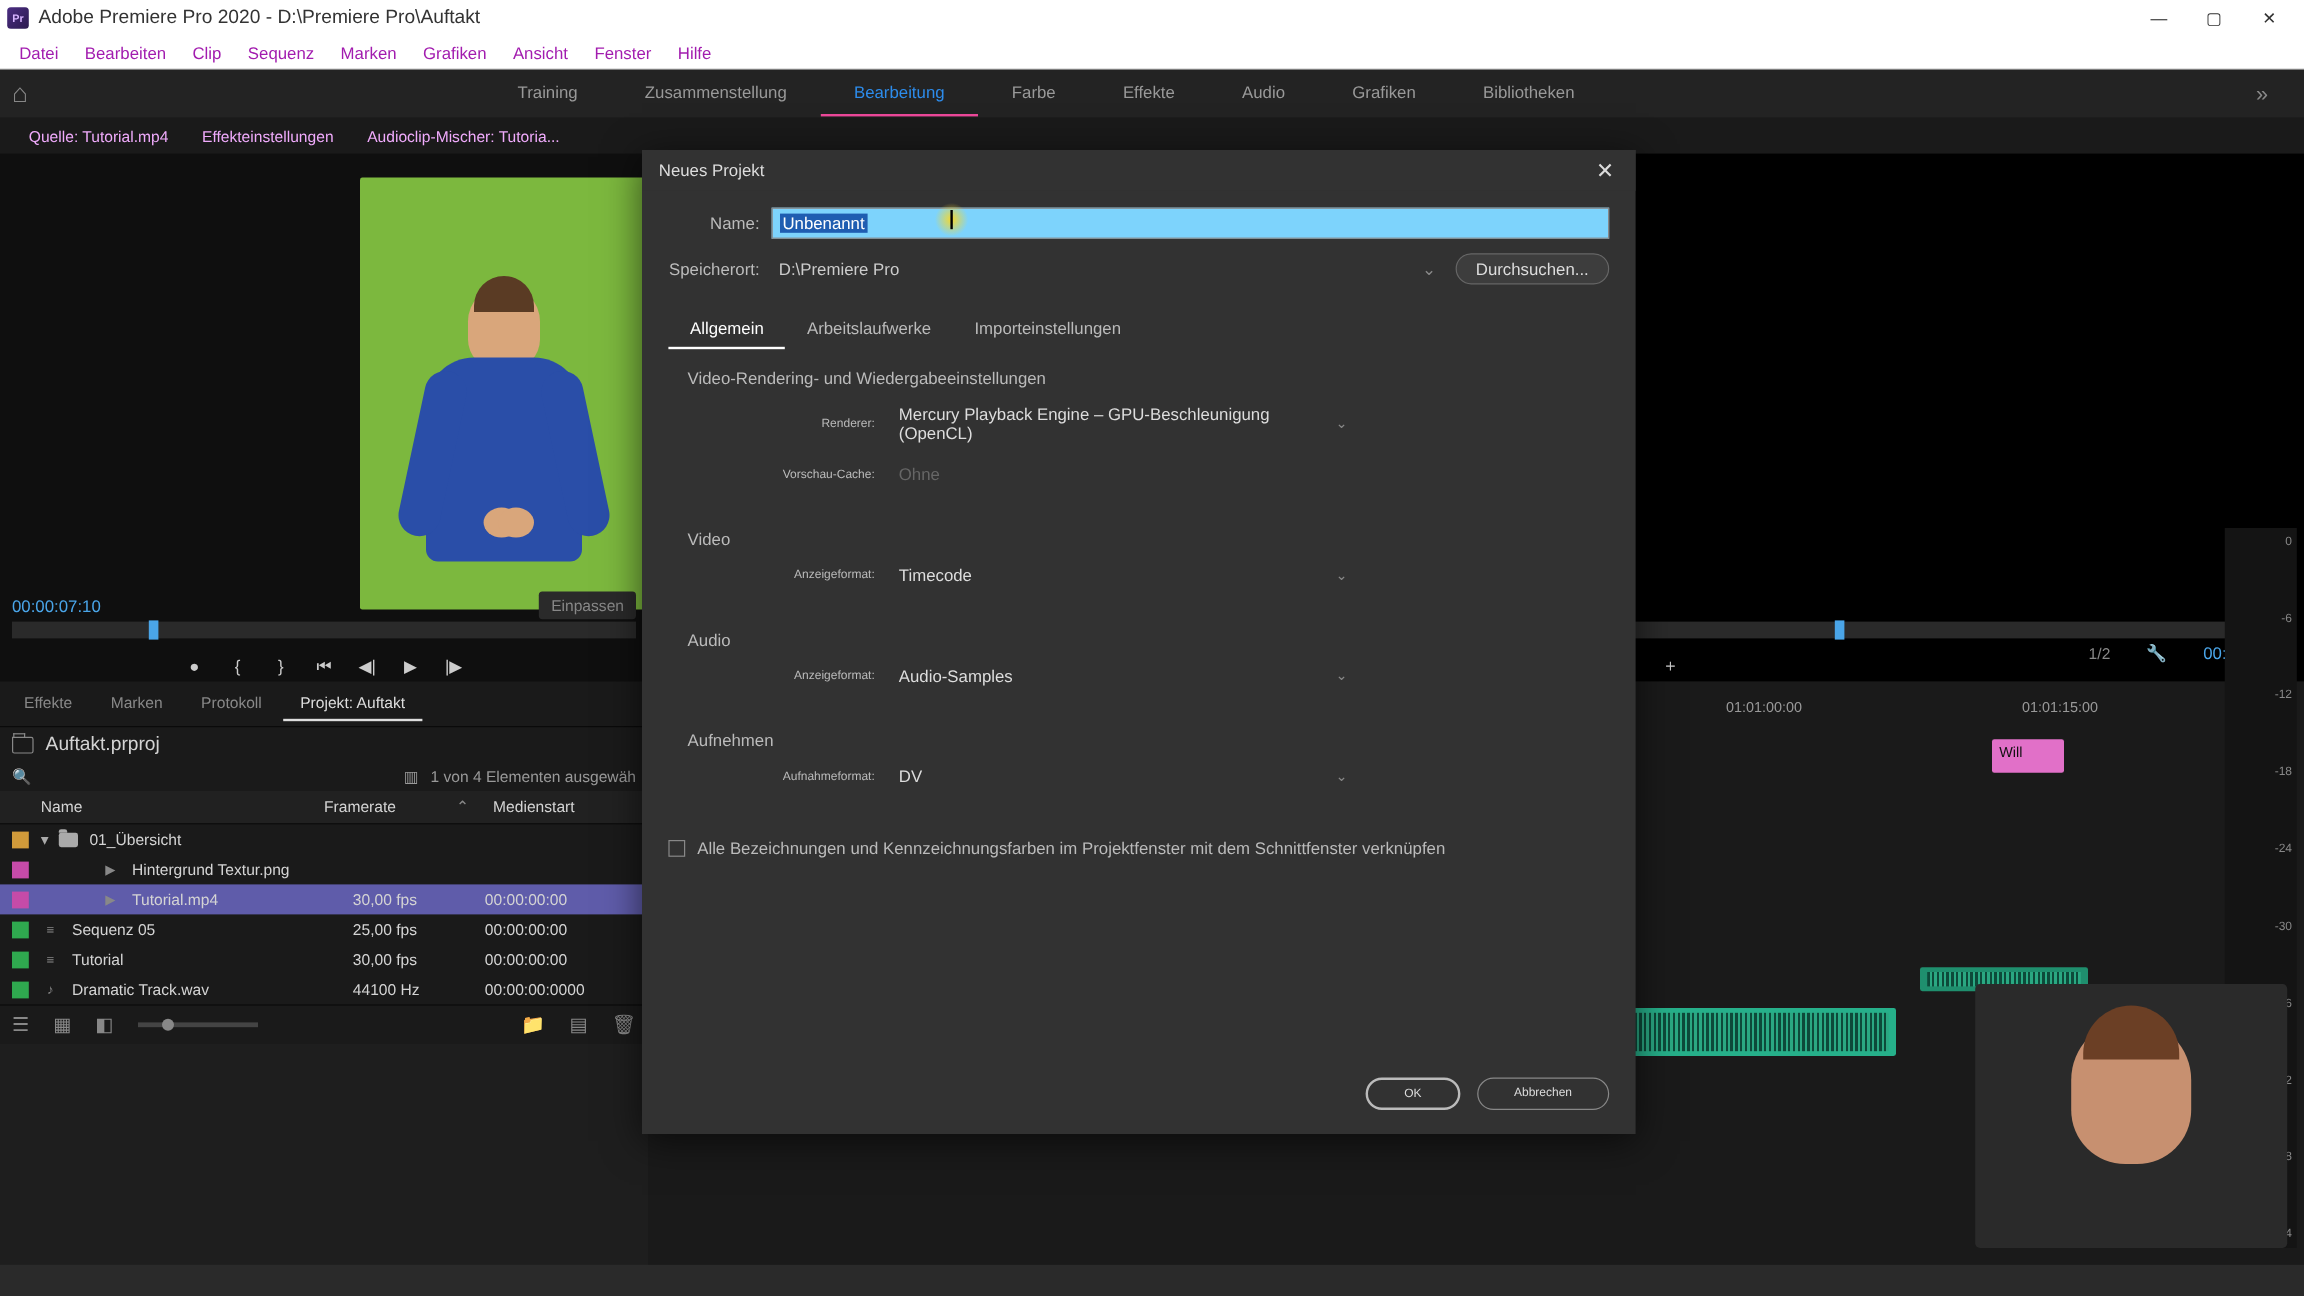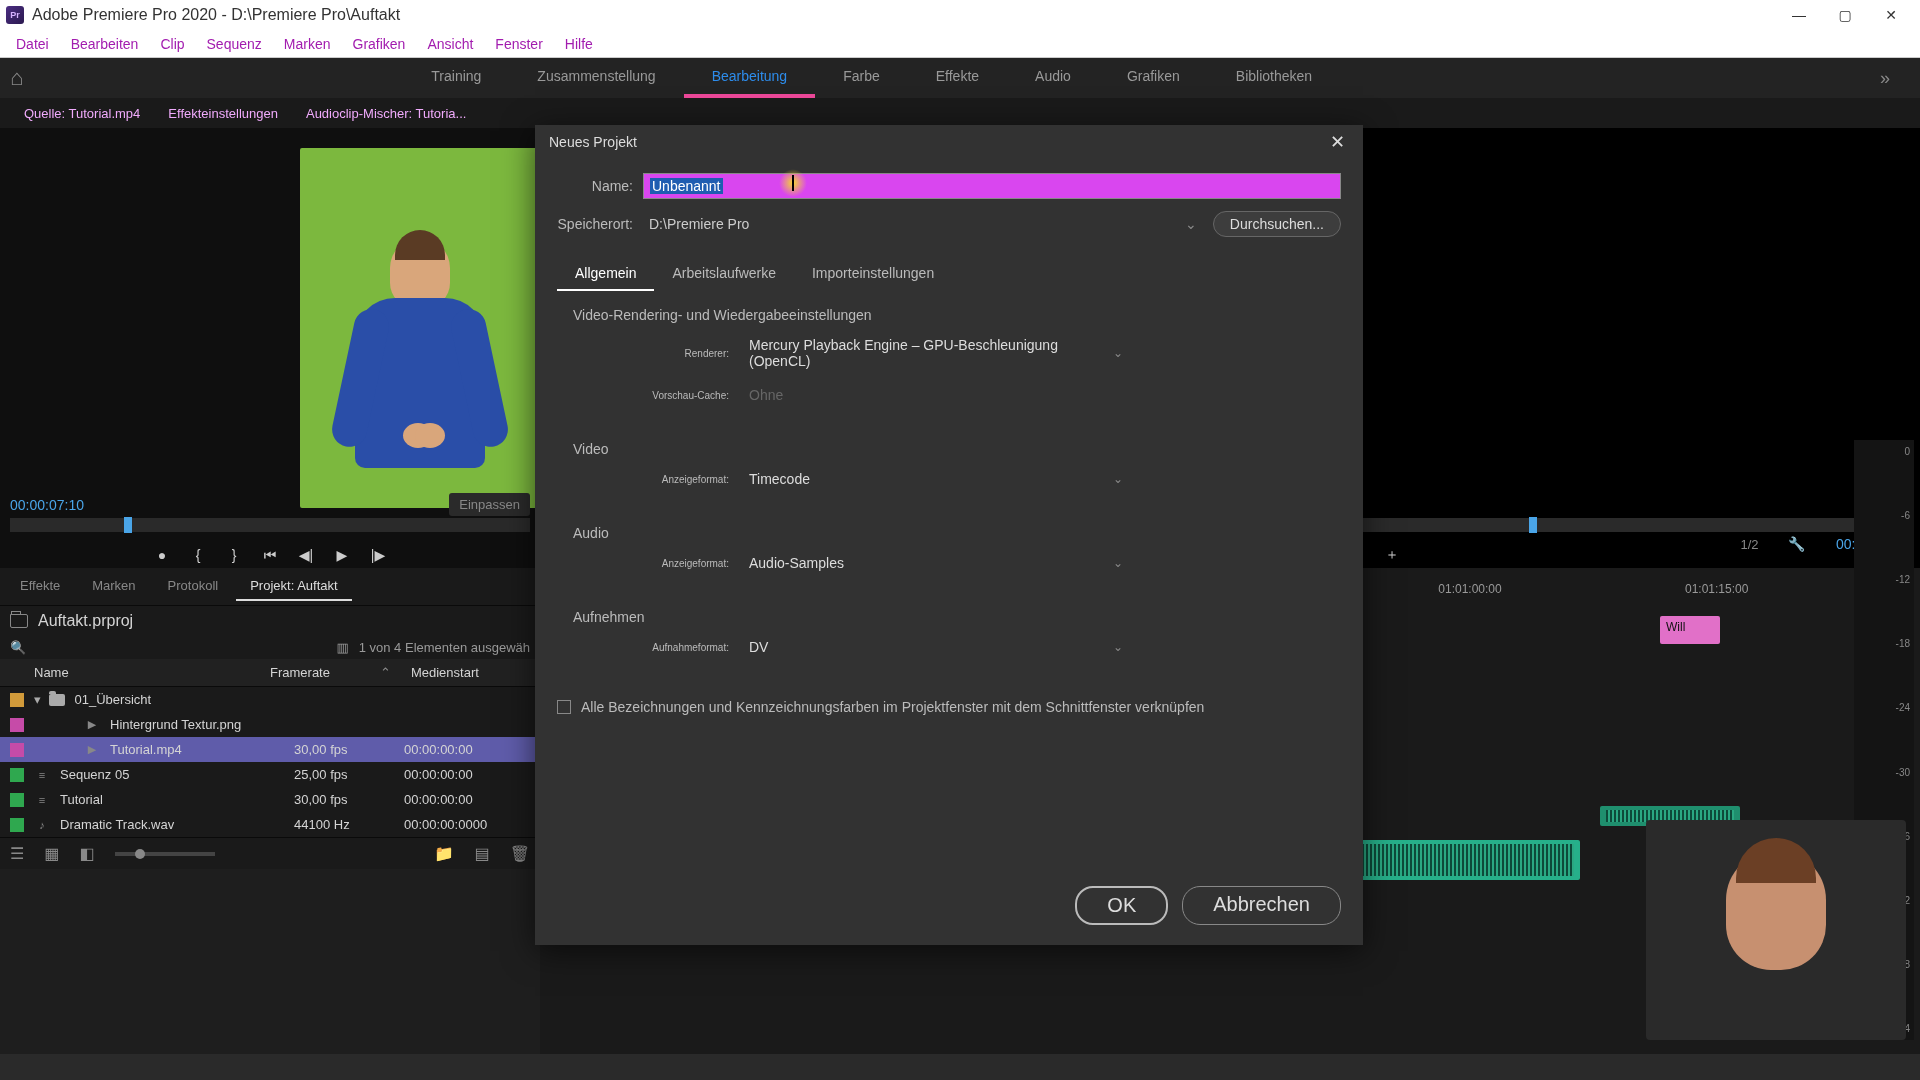--- a/index.html
+++ b/index.html
@@ -13,21 +13,21 @@
 .win-btn { width:46px; height:30px; display:flex; align-items:center; justify-content:center; font-size:14px; color:#333; }
 
 
 .menubar { background:#fff; height:28px; display:flex; align-items:center; padding:0 6px; gap:2px; border-bottom:1px solid #ccc; }
 .menuitem { padding:4px 10px; font-size:14px; color:#a21caf; }
 
 
 .ws-bar { background:#232323; height:40px; display:flex; align-items:center; padding:0 10px; }
 .ws-tabs { display:flex; gap:0; margin-left:380px;}
 .ws-tab { padding:10px 28px; font-size:14px; color:#999; }
-.ws-tab.active { color:#2d8ceb; border-bottom:4px solid #ec4899; }
+.ws-tab.active { color:#2d8ceb; border-bottom:2px solid #ec4899; }
 .ws-chevron { margin-left:auto; color:#888; font-size:18px; padding:0 20px;}
 
 
 .panel-tabs { background:#1a1a1a; height:30px; display:flex; align-items:center; padding:0 10px; font-size:13px; color:#f0abfc;}
 .panel-tab { padding:6px 14px; }
 
 
 .main { display:flex; height:calc(100% - 128px); }
 .left-col { width:540px; display:flex; flex-direction:column; }
 .right-col { flex:1; display:flex; flex-direction:column; position:relative;}
@@ -99,41 +99,41 @@
 .wc-head{width:100px;height:120px;background:#c79070;border-radius:50px 50px 45px 45px;margin:30px auto 0;position:relative;}
 .wc-head:after{content:'';position:absolute;top:-12px;left:10px;width:80px;height:45px;background:#6b3f25;border-radius:40px 40px 0 0;}
 
 
 .modal { position:absolute; top:125px; left:535px; width:828px; height:820px; background:#323232; box-shadow:0 6px 30px rgba(0,0,0,.6); display:flex; flex-direction:column; }
 .modal-title { height:34px; background:#323232; display:flex; align-items:center; padding:0 14px; font-size:14px; color:#ddd; }
 .modal-close { margin-left:auto; font-size:18px; color:#ddd; padding:0 4px;}
 .modal-body { padding:14px 22px; flex:1; display:flex; flex-direction:column; }
 .form-row { display:flex; align-items:center; margin-bottom:12px; }
 .form-label { width:86px; text-align:right; font-size:14px; color:#bbb; padding-right:10px;}
-.name-input { flex:1; background:#d946ef; border:1px solid #888; padding:4px 6px; font-size:14px; color:#003; position:relative;}
+.name-input { flex:1; background:#7dd3fc; border:1px solid #888; padding:4px 6px; font-size:14px; color:#003; position:relative;}
 .name-input .sel { background:#1f5db1; color:#fff; padding:0 2px;}
 .cursor-highlight{position:absolute;width:28px;height:28px;background:radial-gradient(circle,#f4d82f 0%,rgba(244,216,47,0) 70%);border-radius:50%;top:-5px;left:135px;display:flex;align-items:center;justify-content:center;}
 .cursor-highlight:after{content:'';width:2px;height:16px;background:#000;}
 .loc-dd { flex:1; color:#ccc; font-size:14px; padding:4px 6px; display:flex; align-items:center;justify-content:center;}
 .loc-dd .chev{margin-left:auto;color:#888;}
 .browse-btn{margin-left:10px;background:#3d3d3d;border:1px solid #666;border-radius:14px;padding:4px 16px;font-size:14px;color:#ddd;}
 .dlg-tabs{display:flex;gap:0;margin:8px 0 10px;}
 .dlg-tab{padding:8px 18px;font-size:14px;color:#bbb;}
 .dlg-tab.active{color:#fff;border-bottom:2px solid #fff;}
 .section{margin:6px 0 18px 16px;}
 .sec-title{font-size:14px;color:#bbb;margin-bottom:10px;}
 .setting-row{display:flex;align-items:center;margin-bottom:10px;}
 .setting-label{width:168px;text-align:right;font-size:10px;color:#bbb;padding-right:12px;}
 .dd{flex:0 0 390px;background:transparent;font-size:14px;color:#ddd;padding:4px 8px;display:flex;align-items:center;}
 .dd .chev{margin-left:auto;color:#888;font-size:12px;}
 .dd.disabled{color:#666;}
 .checkbox-row{display:flex;align-items:center;gap:10px;font-size:14px;color:#bbb;margin:12px 0;}
 .chk{width:14px;height:14px;border:1px solid #888;}
 .dlg-footer{margin-top:auto;display:flex;justify-content:flex-end;gap:14px;padding:10px 0 6px;}
-.dlg-btn{border:1px solid #888;border-radius:18px;padding:6px 30px;font-size:20px;color:#ddd;background:transparent;}
+.dlg-btn{border:1px solid #888;border-radius:18px;padding:6px 30px;font-size:10px;color:#ddd;background:transparent;}
 .dlg-btn.primary{border:2px solid #bbb;}
 
 .status{position:absolute;bottom:0;left:0;right:0;height:26px;background:#2a2a2a;}
 </style>
 </head>
 <body>
 
 <div class="titlebar">
   <div class="titlebar-left">
     <span class="app-icon">Pr</span>

